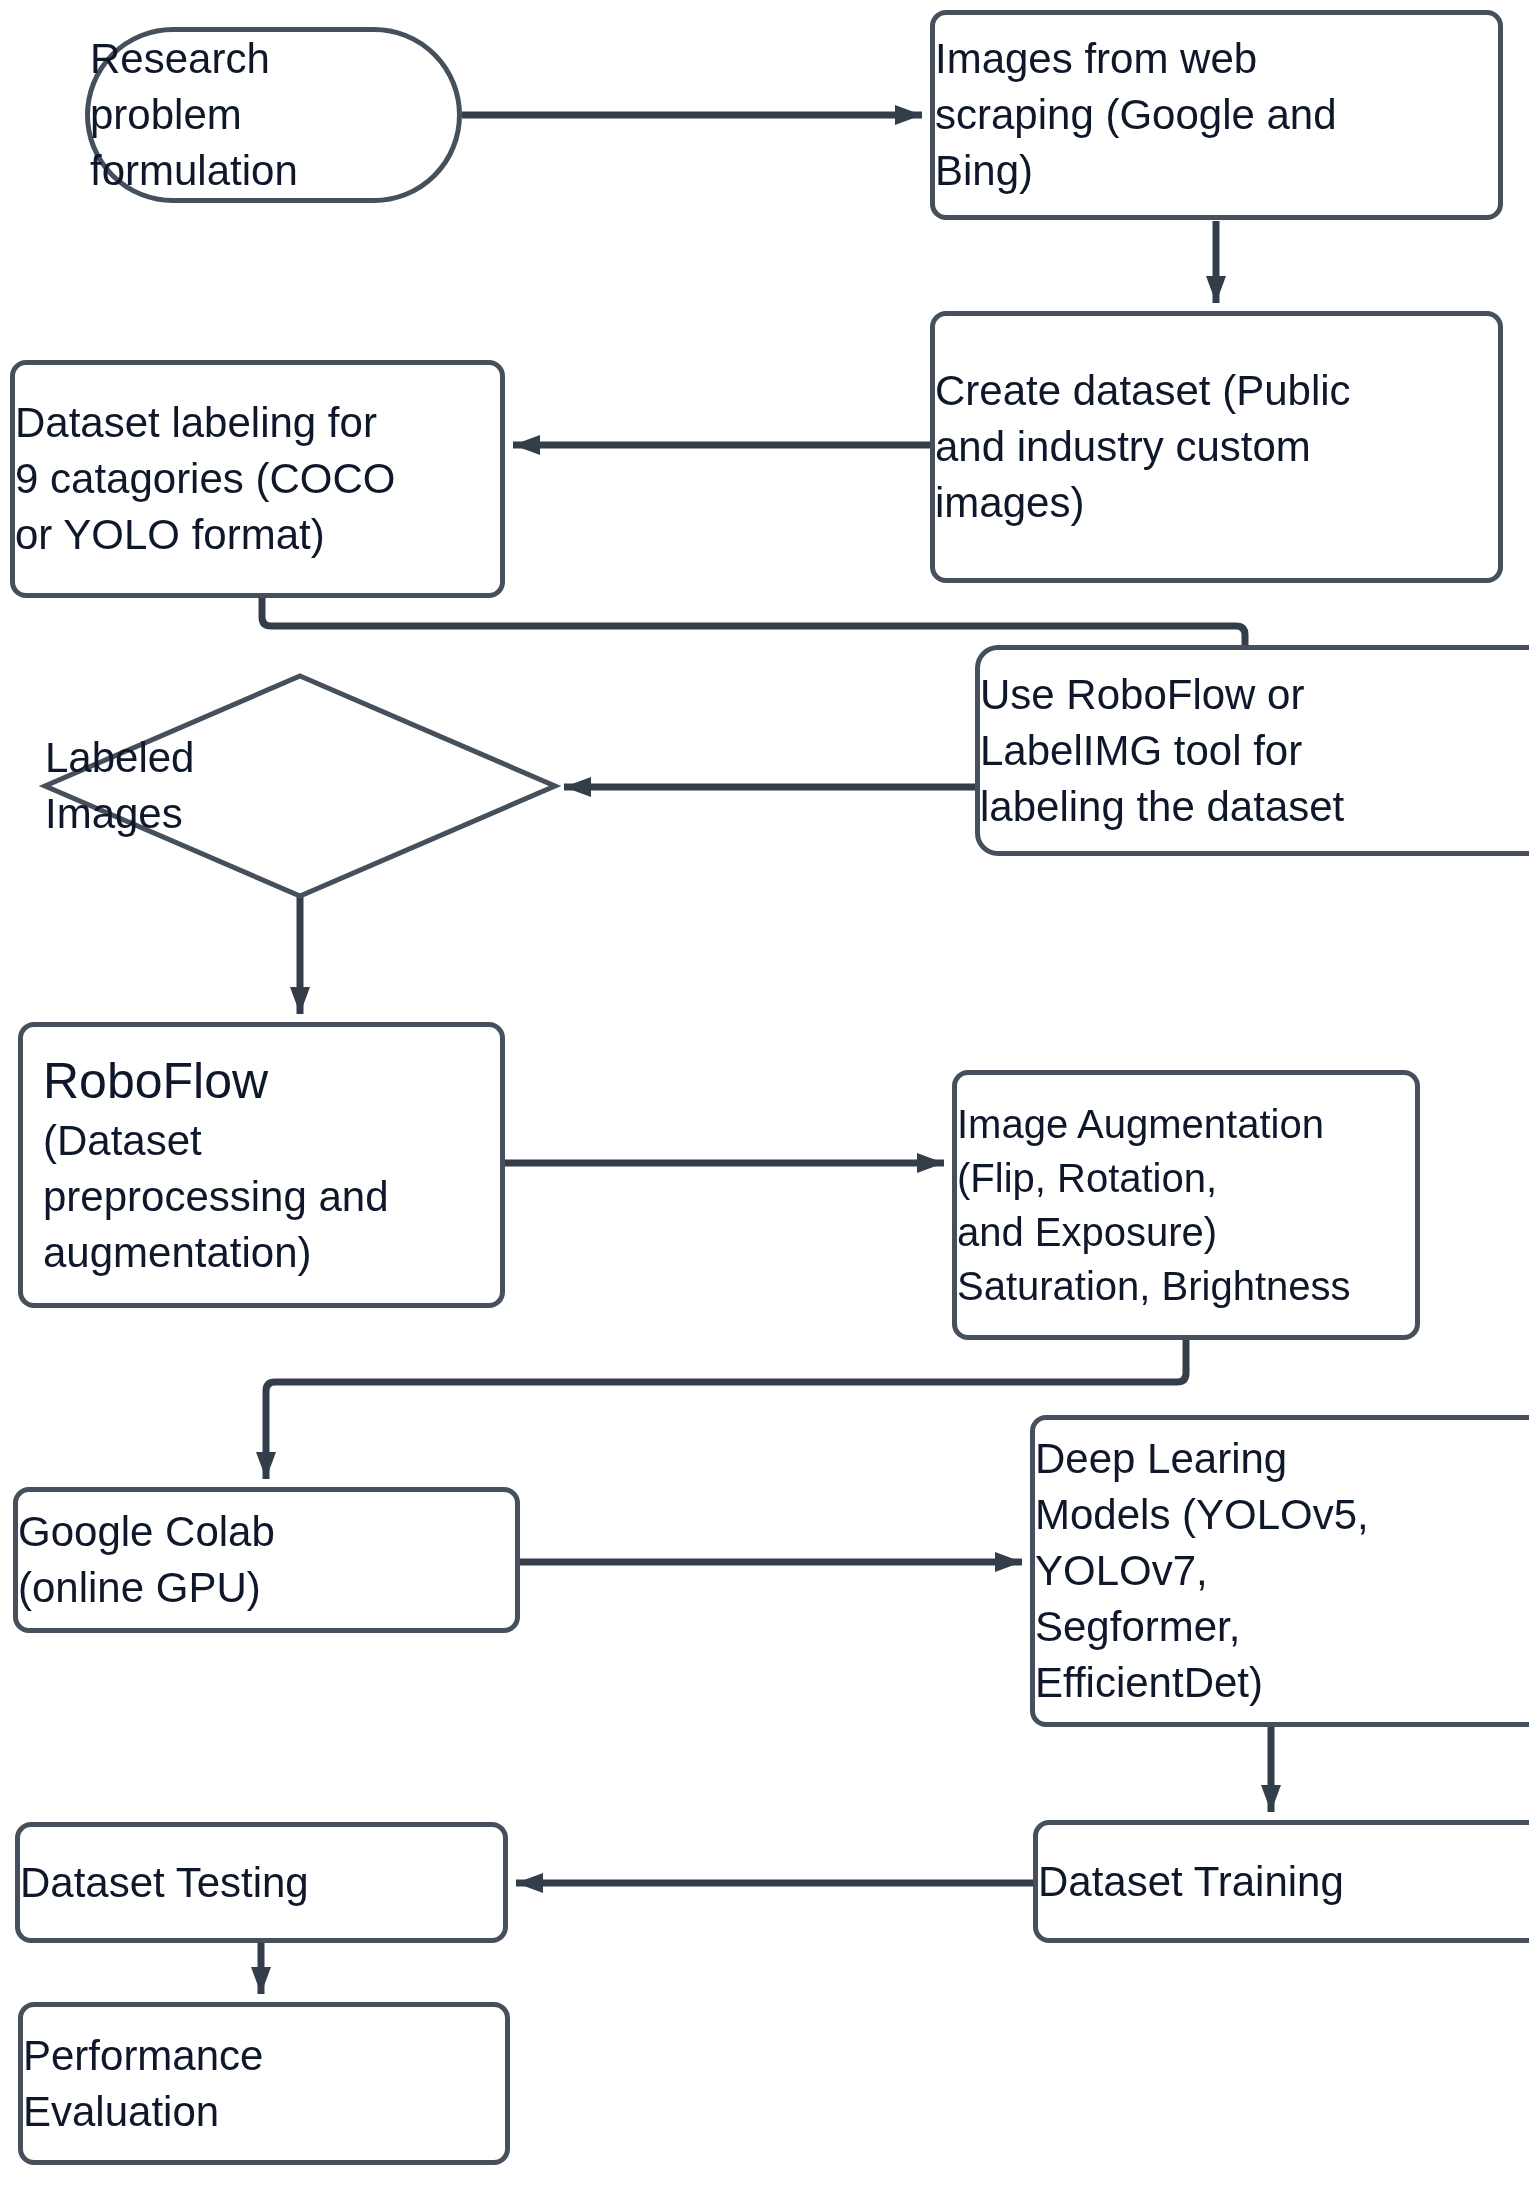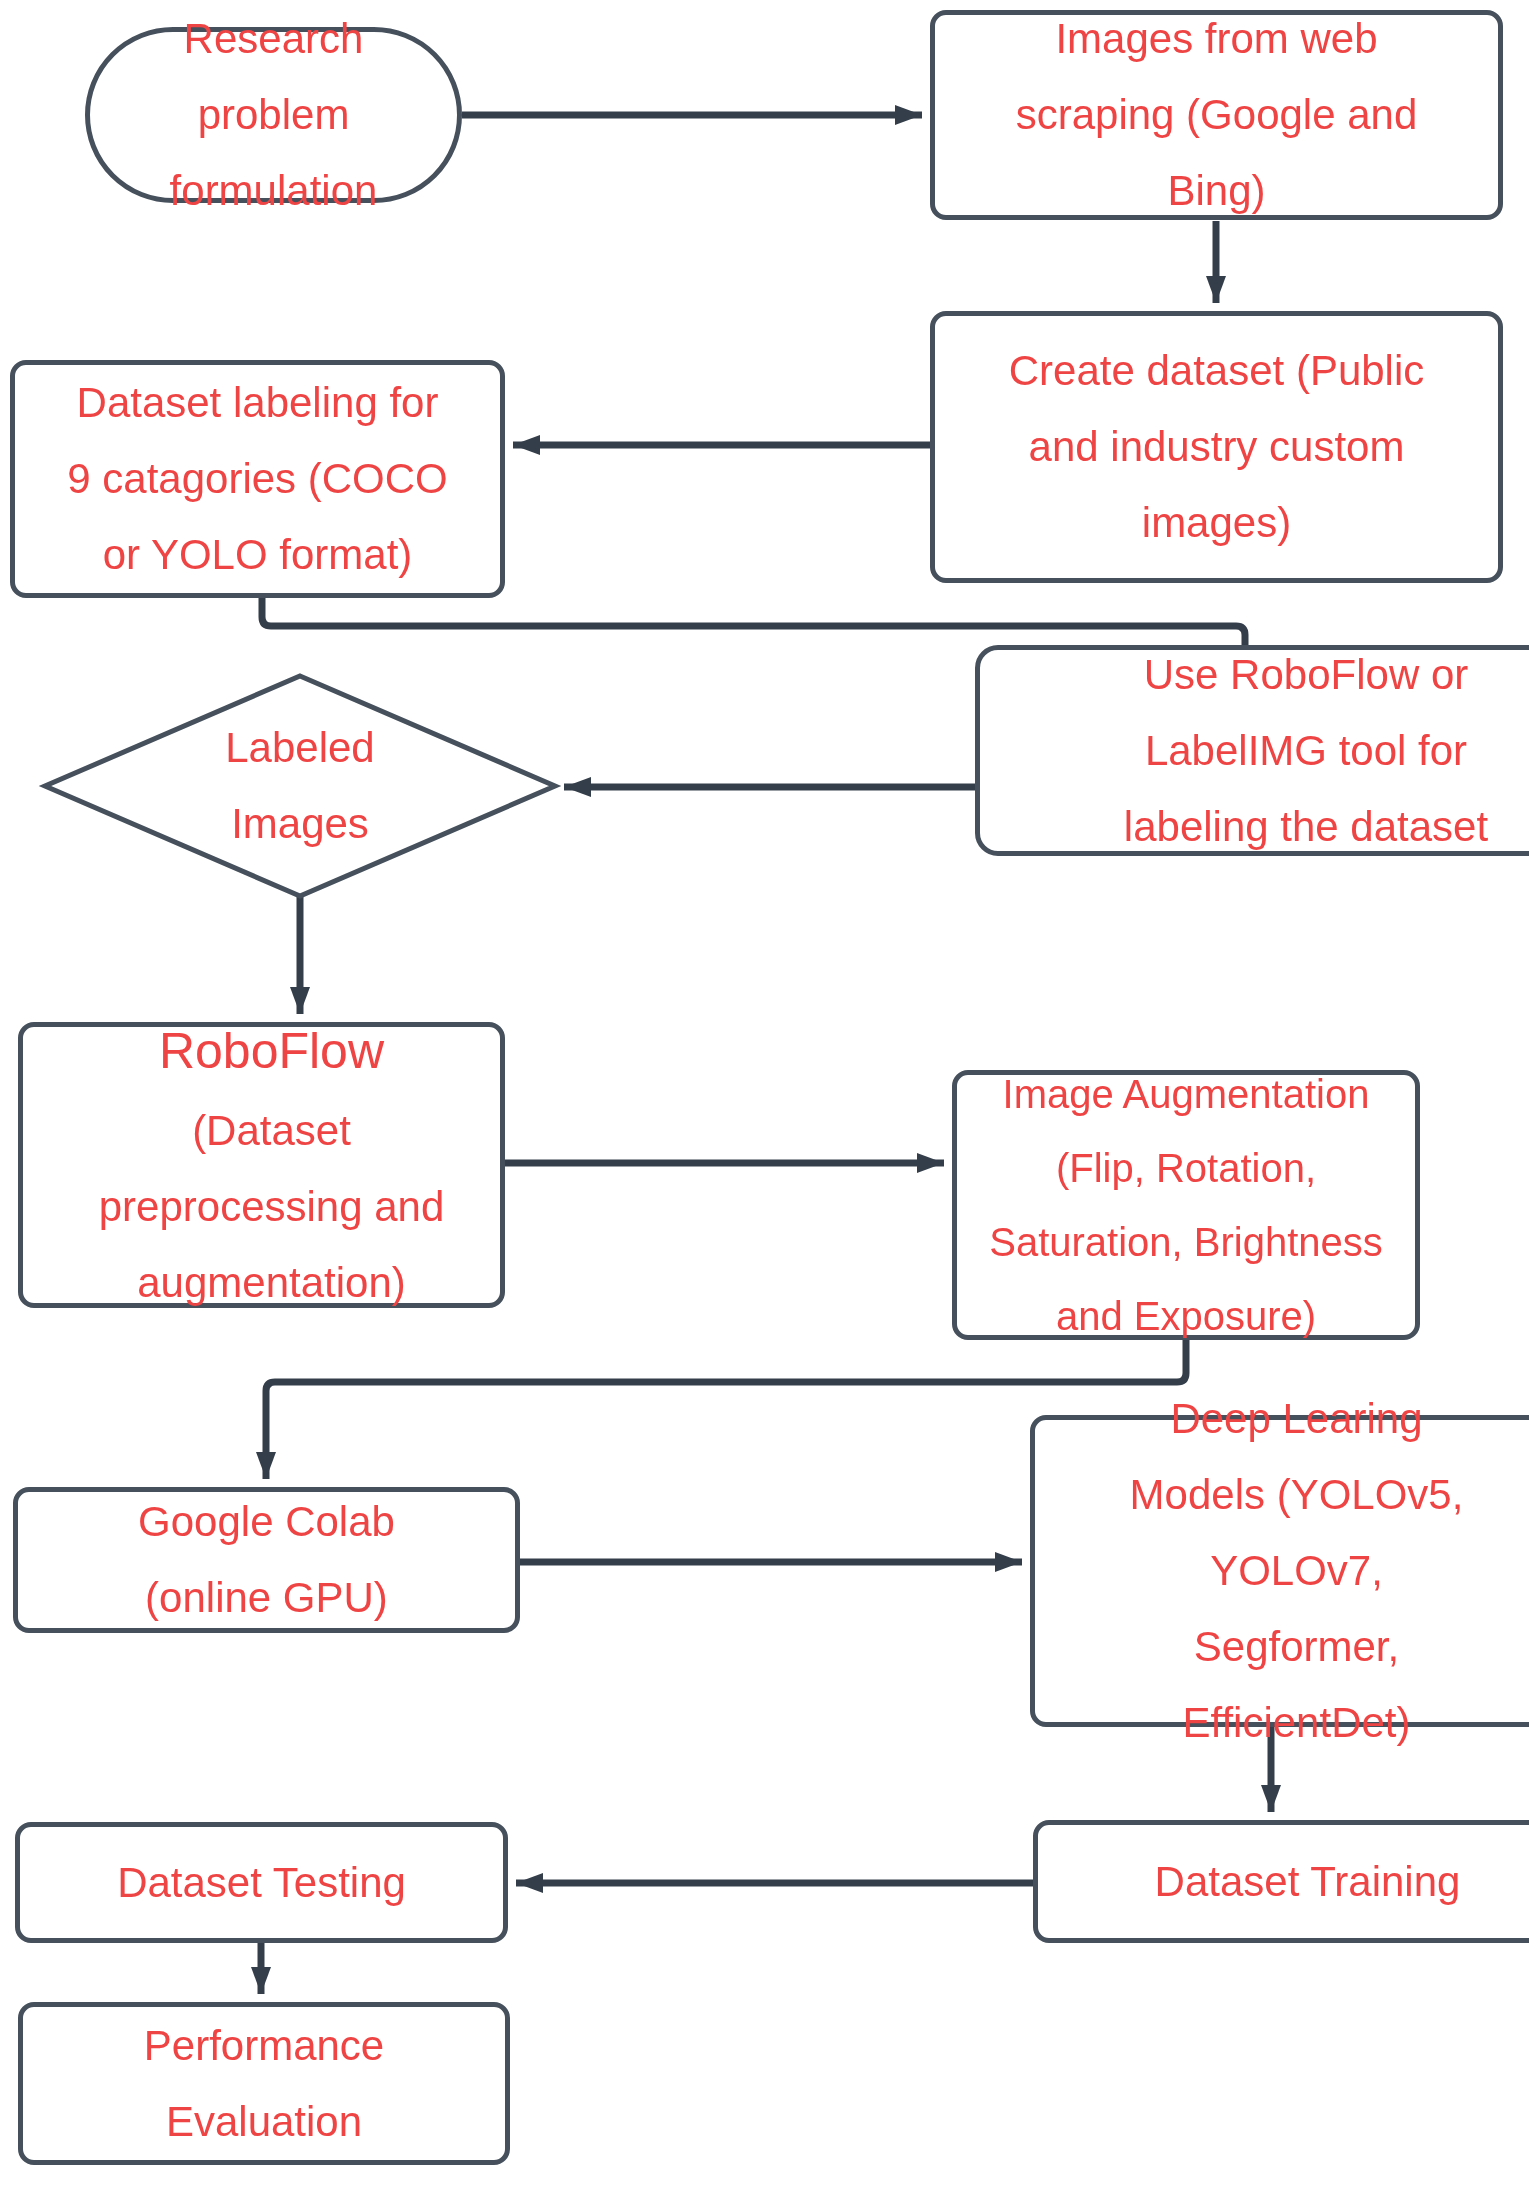--- a/index.html
+++ b/index.html
@@ -7,28 +7,27 @@
     position:relative;
     width:1529px;height:2190px;
     background:#ffffff;
     font-family:"Liberation Sans","DejaVu Sans",sans-serif;
     overflow:hidden;
   }
   .edges{position:absolute;left:0;top:0;width:1529px;height:2190px;}
   .node{
     position:absolute;
     display:flex;flex-direction:column;
-    align-items:center;justify-content:center;
+    align-items:flex-start;justify-content:center;
     text-align:center;
-    font-size:42px;line-height:56px;color:#ef4444;
+    font-size:42px;line-height:56px;color:#0f172a;
     background:#ffffff;
     border:5px solid #45505C;border-radius:16px;
     box-sizing:border-box;
     z-index:2;
-    gap:20px;
   }
   .terminator{border-radius:95px;}
   .diamond-label{border:none;background:transparent;z-index:3;}
   .line{display:block;white-space:nowrap;}
   .lg{font-size:50px;line-height:64px;}
   
   .n-research     {left:85px;   top:27px;   width:377px; height:176px;}
   .n-webscraping  {left:930px;  top:10px;   width:573px; height:210px;}
   .n-createdataset{left:930px;  top:311px;  width:573px; height:272px;}
   .n-labeling     {left:10px;   top:360px;  width:495px; height:238px;}
@@ -110,22 +109,22 @@
   <div class="node n-roboflow">
     <span class="line lg">RoboFlow</span>
     <span class="line">(Dataset</span>
     <span class="line">preprocessing and</span>
     <span class="line">augmentation)</span>
   </div>
 
   <div class="node n-augmentation">
     <span class="line">Image Augmentation</span>
     <span class="line">(Flip, Rotation,</span>
+    <span class="line">and Exposure)</span>
     <span class="line">Saturation, Brightness</span>
-    <span class="line">and Exposure)</span>
   </div>
 
   <div class="node n-colab">
     <span class="line">Google Colab</span>
     <span class="line">(online GPU)</span>
   </div>
 
   <div class="node n-models">
     <span class="line">Deep Learing</span>
     <span class="line">Models (YOLOv5,</span>

